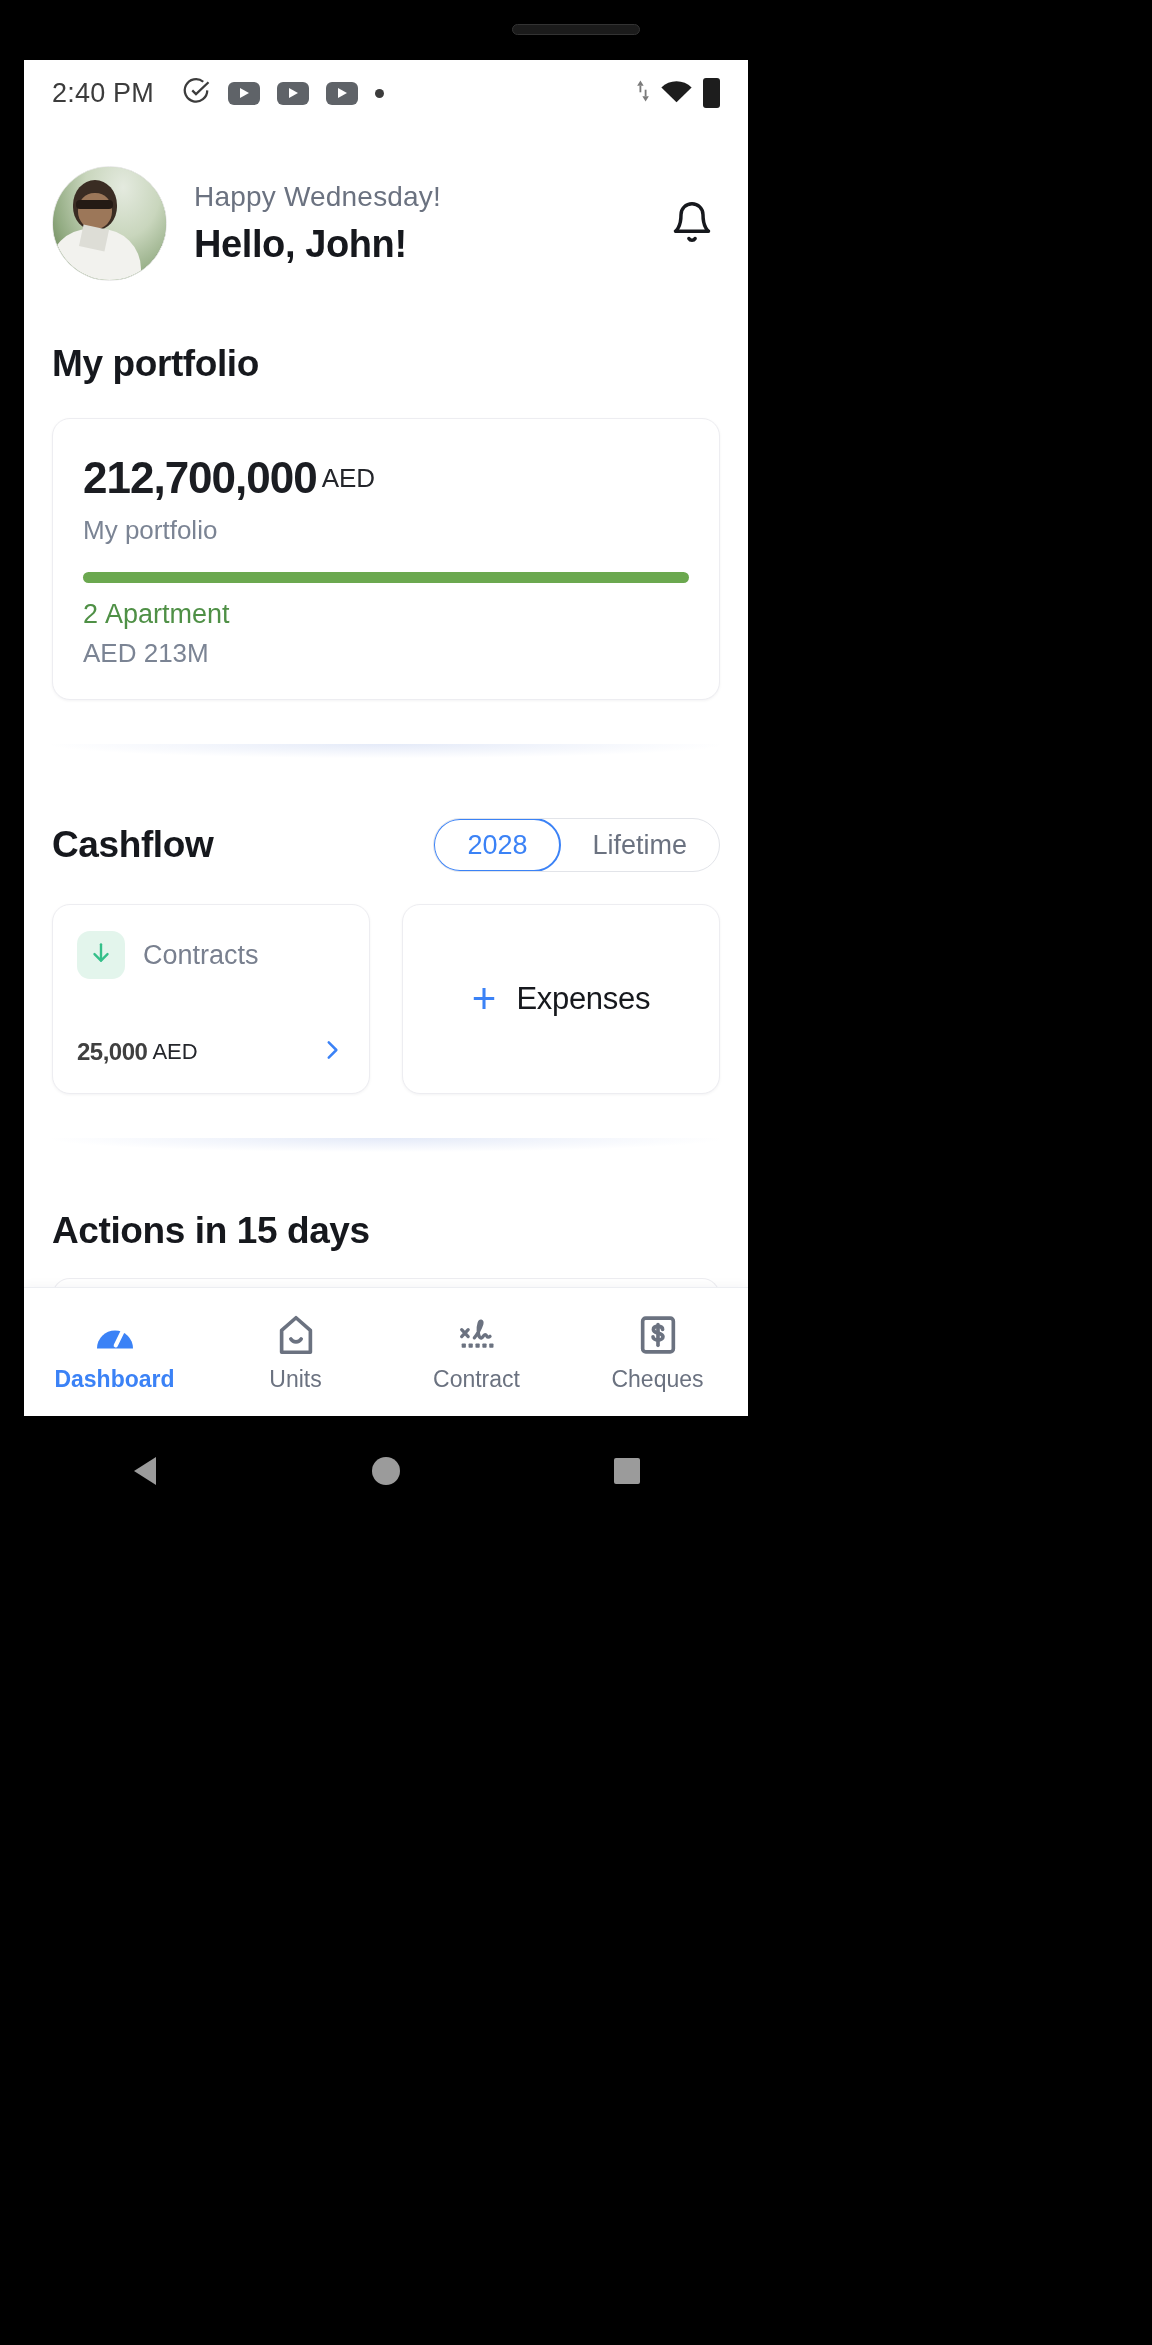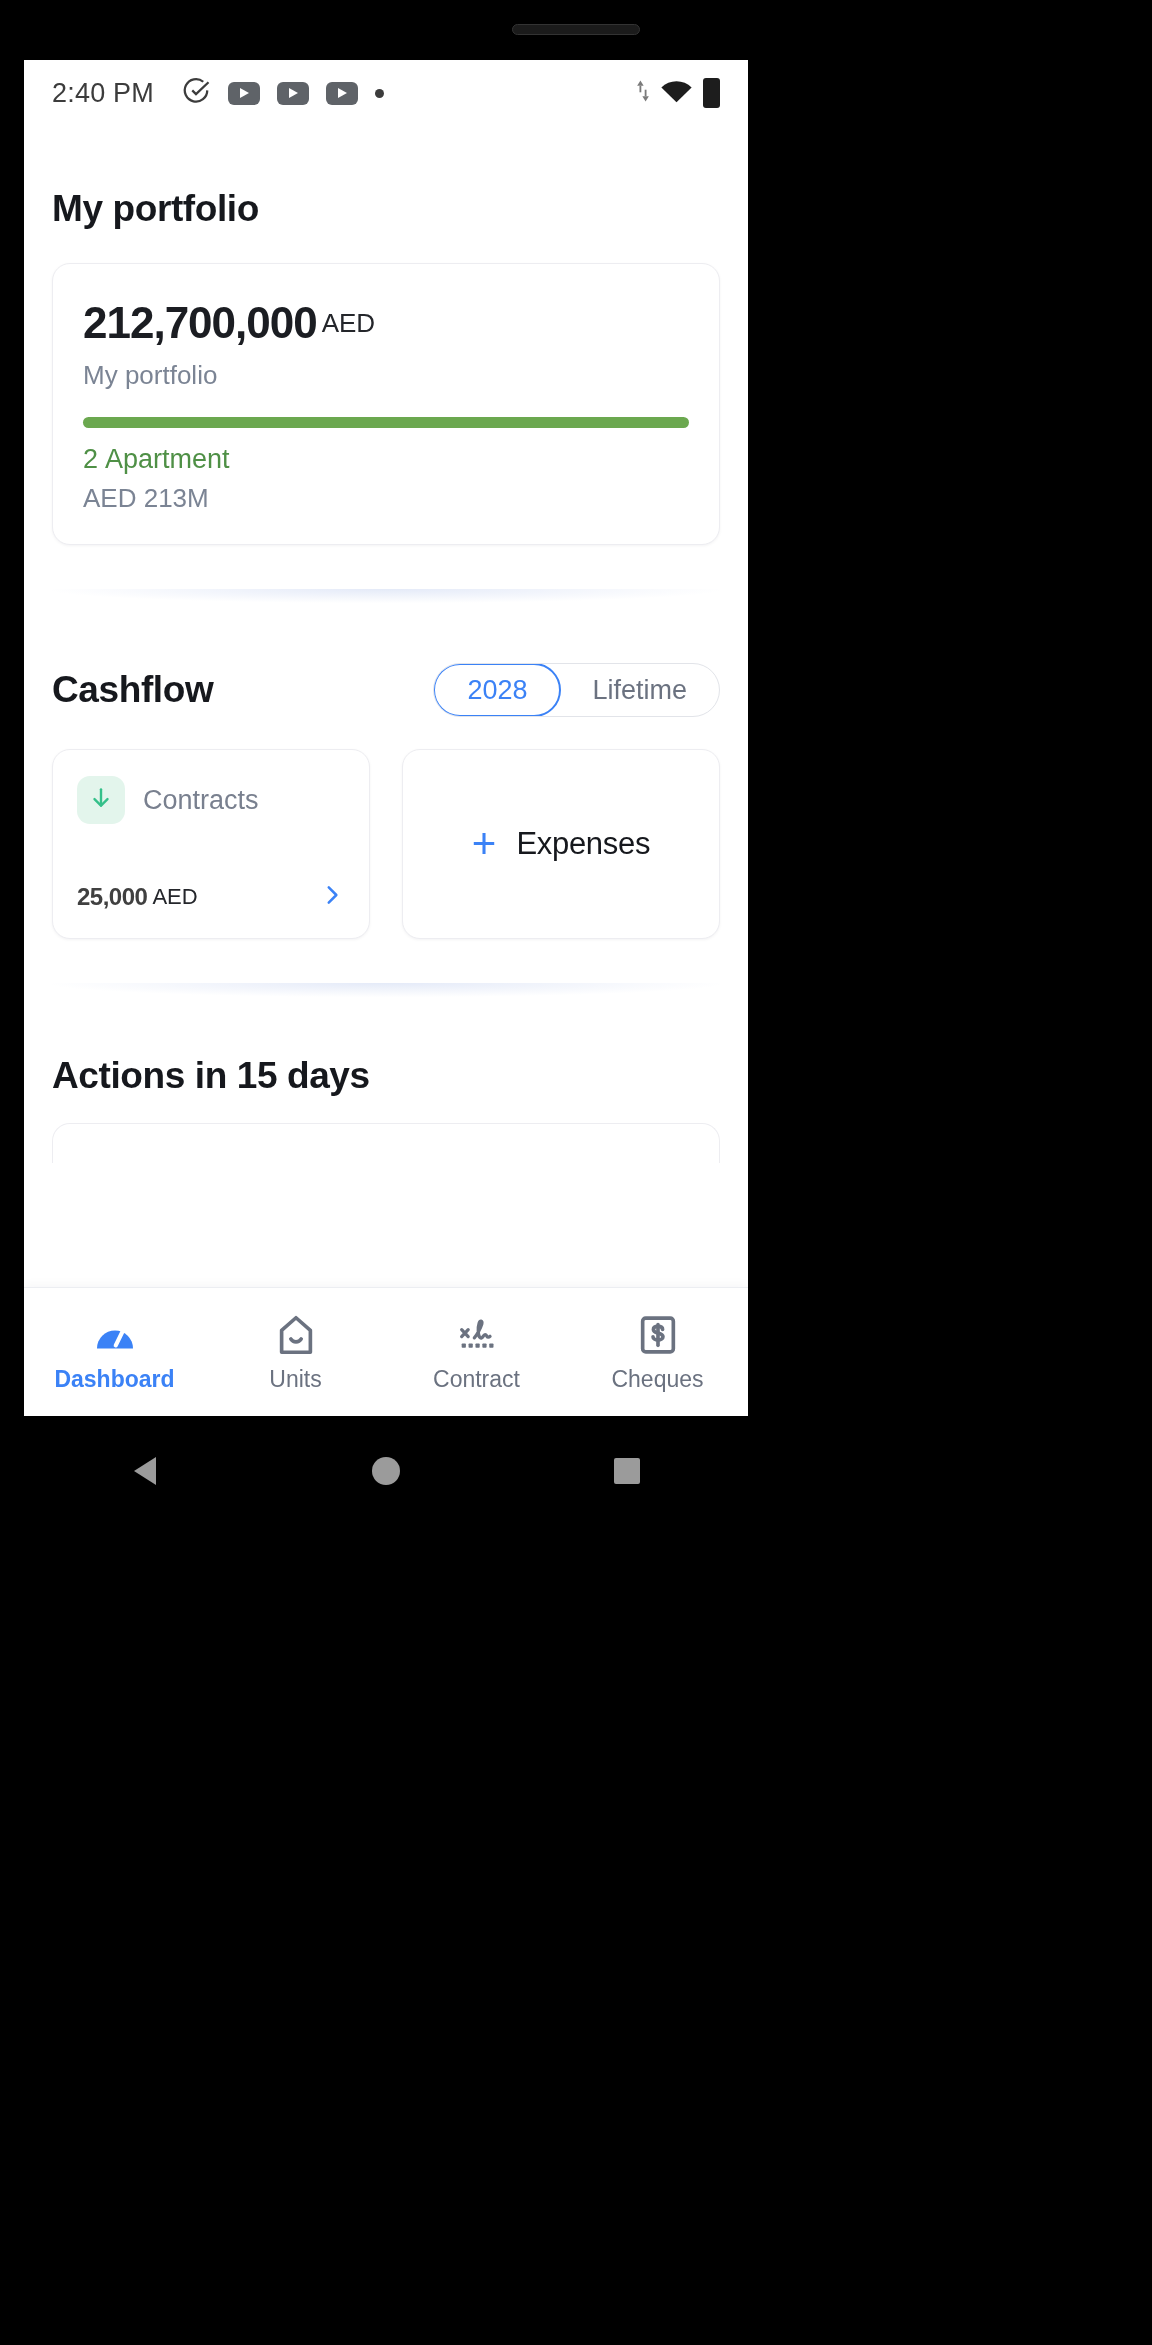--- a/index.html
+++ b/index.html
@@ -226,20 +226,42 @@
         </span>
         <span>
           <svg width="33" height="26" viewBox="0 0 24 18" fill="#1d1d1d">
             <path d="M12 17.2 L1 6.4a15.6 15.6 0 0 1 22 0z"></path>
           </svg>
         </span>
         <span id="battery-icon"></span>
       </div>
     </div>
 
+    <div id="app-header">
+      <div id="avatar">
+        <div class="sky"></div>
+        <div class="shirt"></div>
+        <div class="head"></div>
+        <div class="face"></div>
+        <div class="glasses"></div>
+        <div class="collar"></div>
+      </div>
+      <div id="header-texts">
+        <div id="greeting">Happy Wednesday!</div>
+        <div id="hello-name">Hello, John!</div>
+      </div>
+      <div id="bell-button">
+        <span>
+          <svg width="44" height="44" viewBox="0 0 24 24" fill="none" stroke="#16181d" stroke-width="1.9" stroke-linecap="round" stroke-linejoin="round">
+            <path d="M18 8a6 6 0 1 0-12 0c0 7-3 9-3 9h18s-3-2-3-9"></path>
+            <path d="M13.7 21a2 2 0 0 1-3.4 0"></path>
+          </svg>
+        </span>
+      </div>
+    </div>
 
     <div id="portfolio-title" class="section-title">My portfolio</div>
 
     <div id="portfolio-card">
       <div id="portfolio-amount-row">
         <span id="portfolio-amount">212,700,000</span>
         <span id="portfolio-currency">AED</span>
       </div>
       <div id="portfolio-subtitle">My portfolio</div>
       <div id="portfolio-bar"></div>

